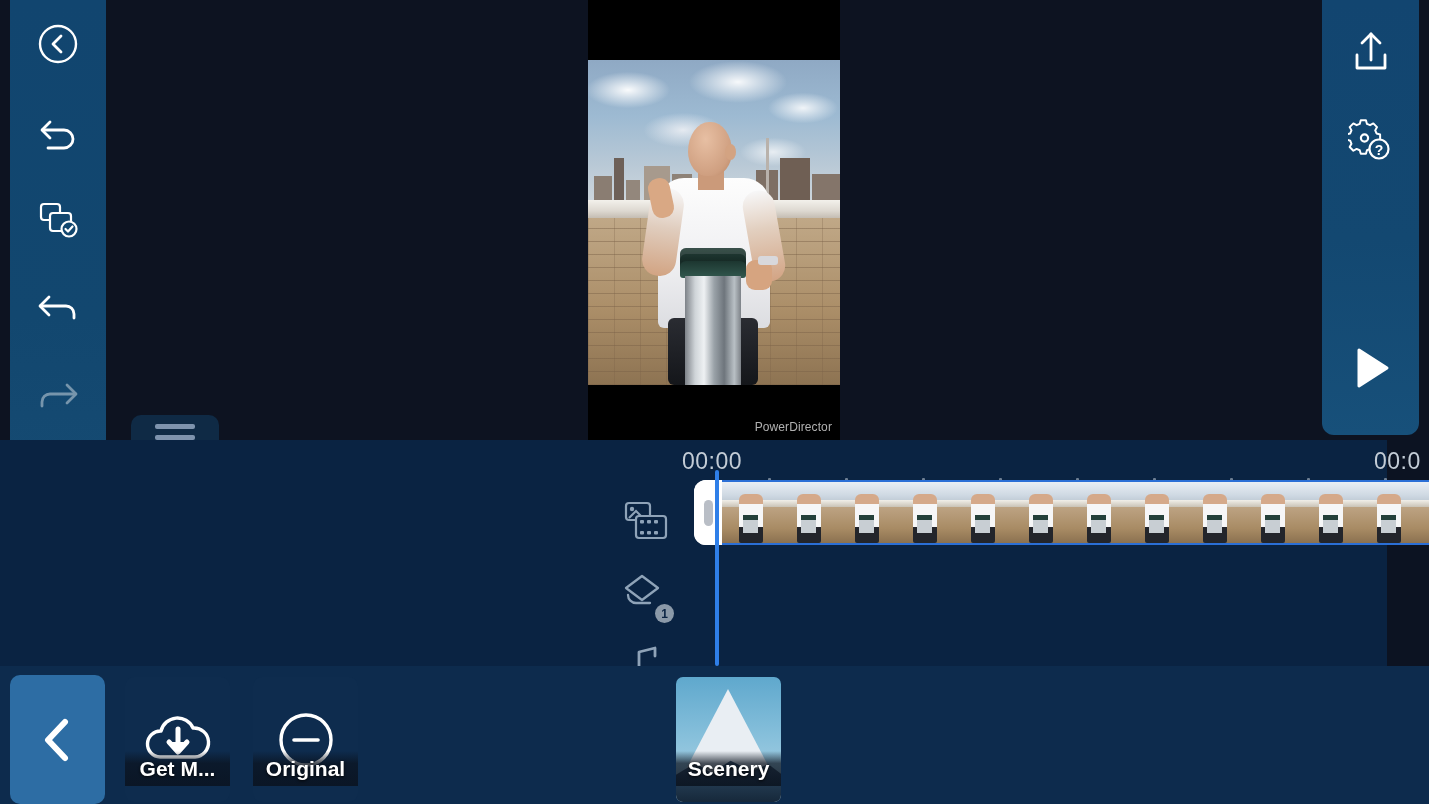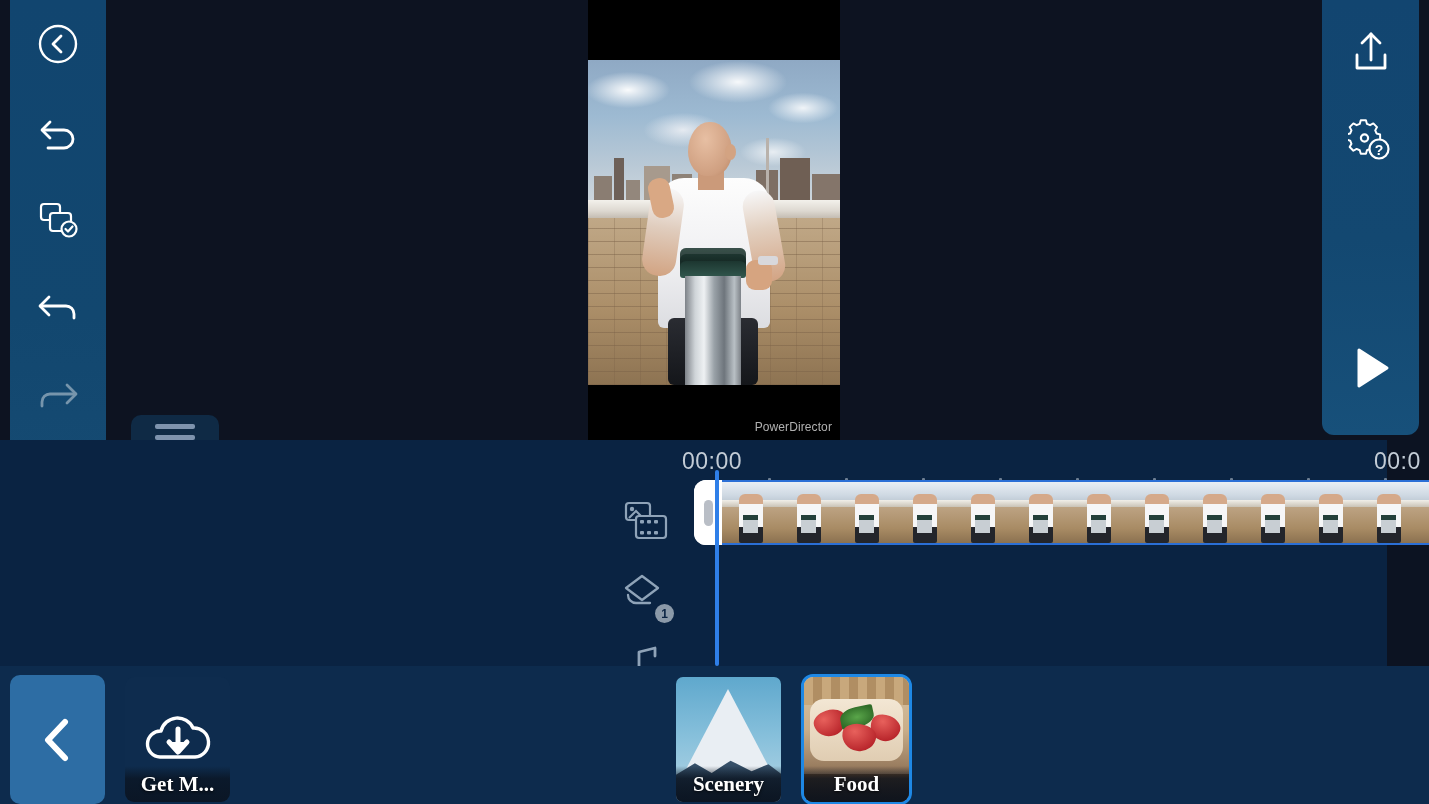--- a/index.html
+++ b/index.html
@@ -221,21 +221,21 @@
     border-radius:9px; overflow:hidden; background:#0e2c4e; cursor:pointer;
   }
   .tile-icon { width:105px; height:125px; display:flex; align-items:center; justify-content:center; }
   .tile-label {
     position:absolute; left:0; right:0; bottom:2px; text-align:center;
     color:#fff; font-size:21px; font-weight:bold;
     text-shadow:0 1px 3px rgba(0,0,0,.85);
   }
   .tile-label.dark-strip {
     background: linear-gradient(180deg, rgba(10,18,30,0) 0%, rgba(10,18,30,.72) 35%, rgba(10,18,30,.85) 100%);
-    bottom:0; padding: 6px 0 5px; font-family: Liberation Serif, serif;
+    bottom:16px; padding: 6px 0 5px;
   }
   .thumb { position:absolute; top:11px; width:105px; height:125px; border-radius:7px;
     overflow:hidden; cursor:pointer; }
   .thumb.selected { outline:4px solid #1e88e5; outline-offset:-1px; border-radius:9px; }
   .th-inner { position:absolute; inset:0; }
 
   
   .art-bg { position:absolute; inset:0; background: linear-gradient(180deg,#4c93d6 0%, #7fb6e3 55%, #cfe3f2 100%); }
   .balloon {
     position:absolute; left:9px; top:4px; width:88px; height:84px;
@@ -597,40 +597,36 @@
       <div class="tile-icon">
         <svg width="76" height="62" viewBox="0 0 76 62">
           <path d="M20 48 a13 13 0 0 1 1 -26 a17 17 0 0 1 32 -3 a12 12 0 0 1 2 29 Z" fill="none" stroke="#ffffff" stroke-width="3.4" stroke-linejoin="round"></path>
           <line x1="38" y1="20" x2="38" y2="41" stroke="#ffffff" stroke-width="5" stroke-linecap="round"></line>
           <polyline points="29,33 38,43 47,33" fill="#ffffff" stroke="#ffffff" stroke-width="5" stroke-linecap="round" stroke-linejoin="round"></polyline>
         </svg>
       </div>
       <div class="tile-label dark-strip">Get M...</div>
     </div>
 
+    <div class="tile" style="left:253px;">
+      <div class="tile-icon">
+        <svg width="62" height="62" viewBox="0 0 62 62">
+          <circle cx="31" cy="31" r="25" fill="none" stroke="#ffffff" stroke-width="3.4"></circle>
+          <line x1="19" y1="31" x2="43" y2="31" stroke="#ffffff" stroke-width="3.6" stroke-linecap="round"></line>
+        </svg>
+      </div>
+      <div class="tile-label dark-strip">Original</div>
+    </div>
 
 
 
     <div class="thumb" style="left:676px;padding-left:40px;">
       <div class="th-inner">
         <div class="sce-bg"></div>
         <div class="sce-peak"></div>
         <div class="sce-rock"></div>
       </div>
       <div class="tile-label dark-strip">Scenery</div>
     </div>
 
-    <div class="thumb selected" style="left:804px;">
-      <div class="th-inner">
-        <div class="fd-bg"></div>
-        <div class="fd-crust"></div>
-        <div class="fd-cream"></div>
-        <div class="sb sb1"></div>
-        <div class="sb sb3"></div>
-        <div class="mint"></div>
-        <div class="sb sb2"></div>
-        <div class="fd-base"></div>
-      </div>
-      <div class="tile-label dark-strip">Food</div>
-    </div>
 
   </div>
 </div>
 
 </body></html>

